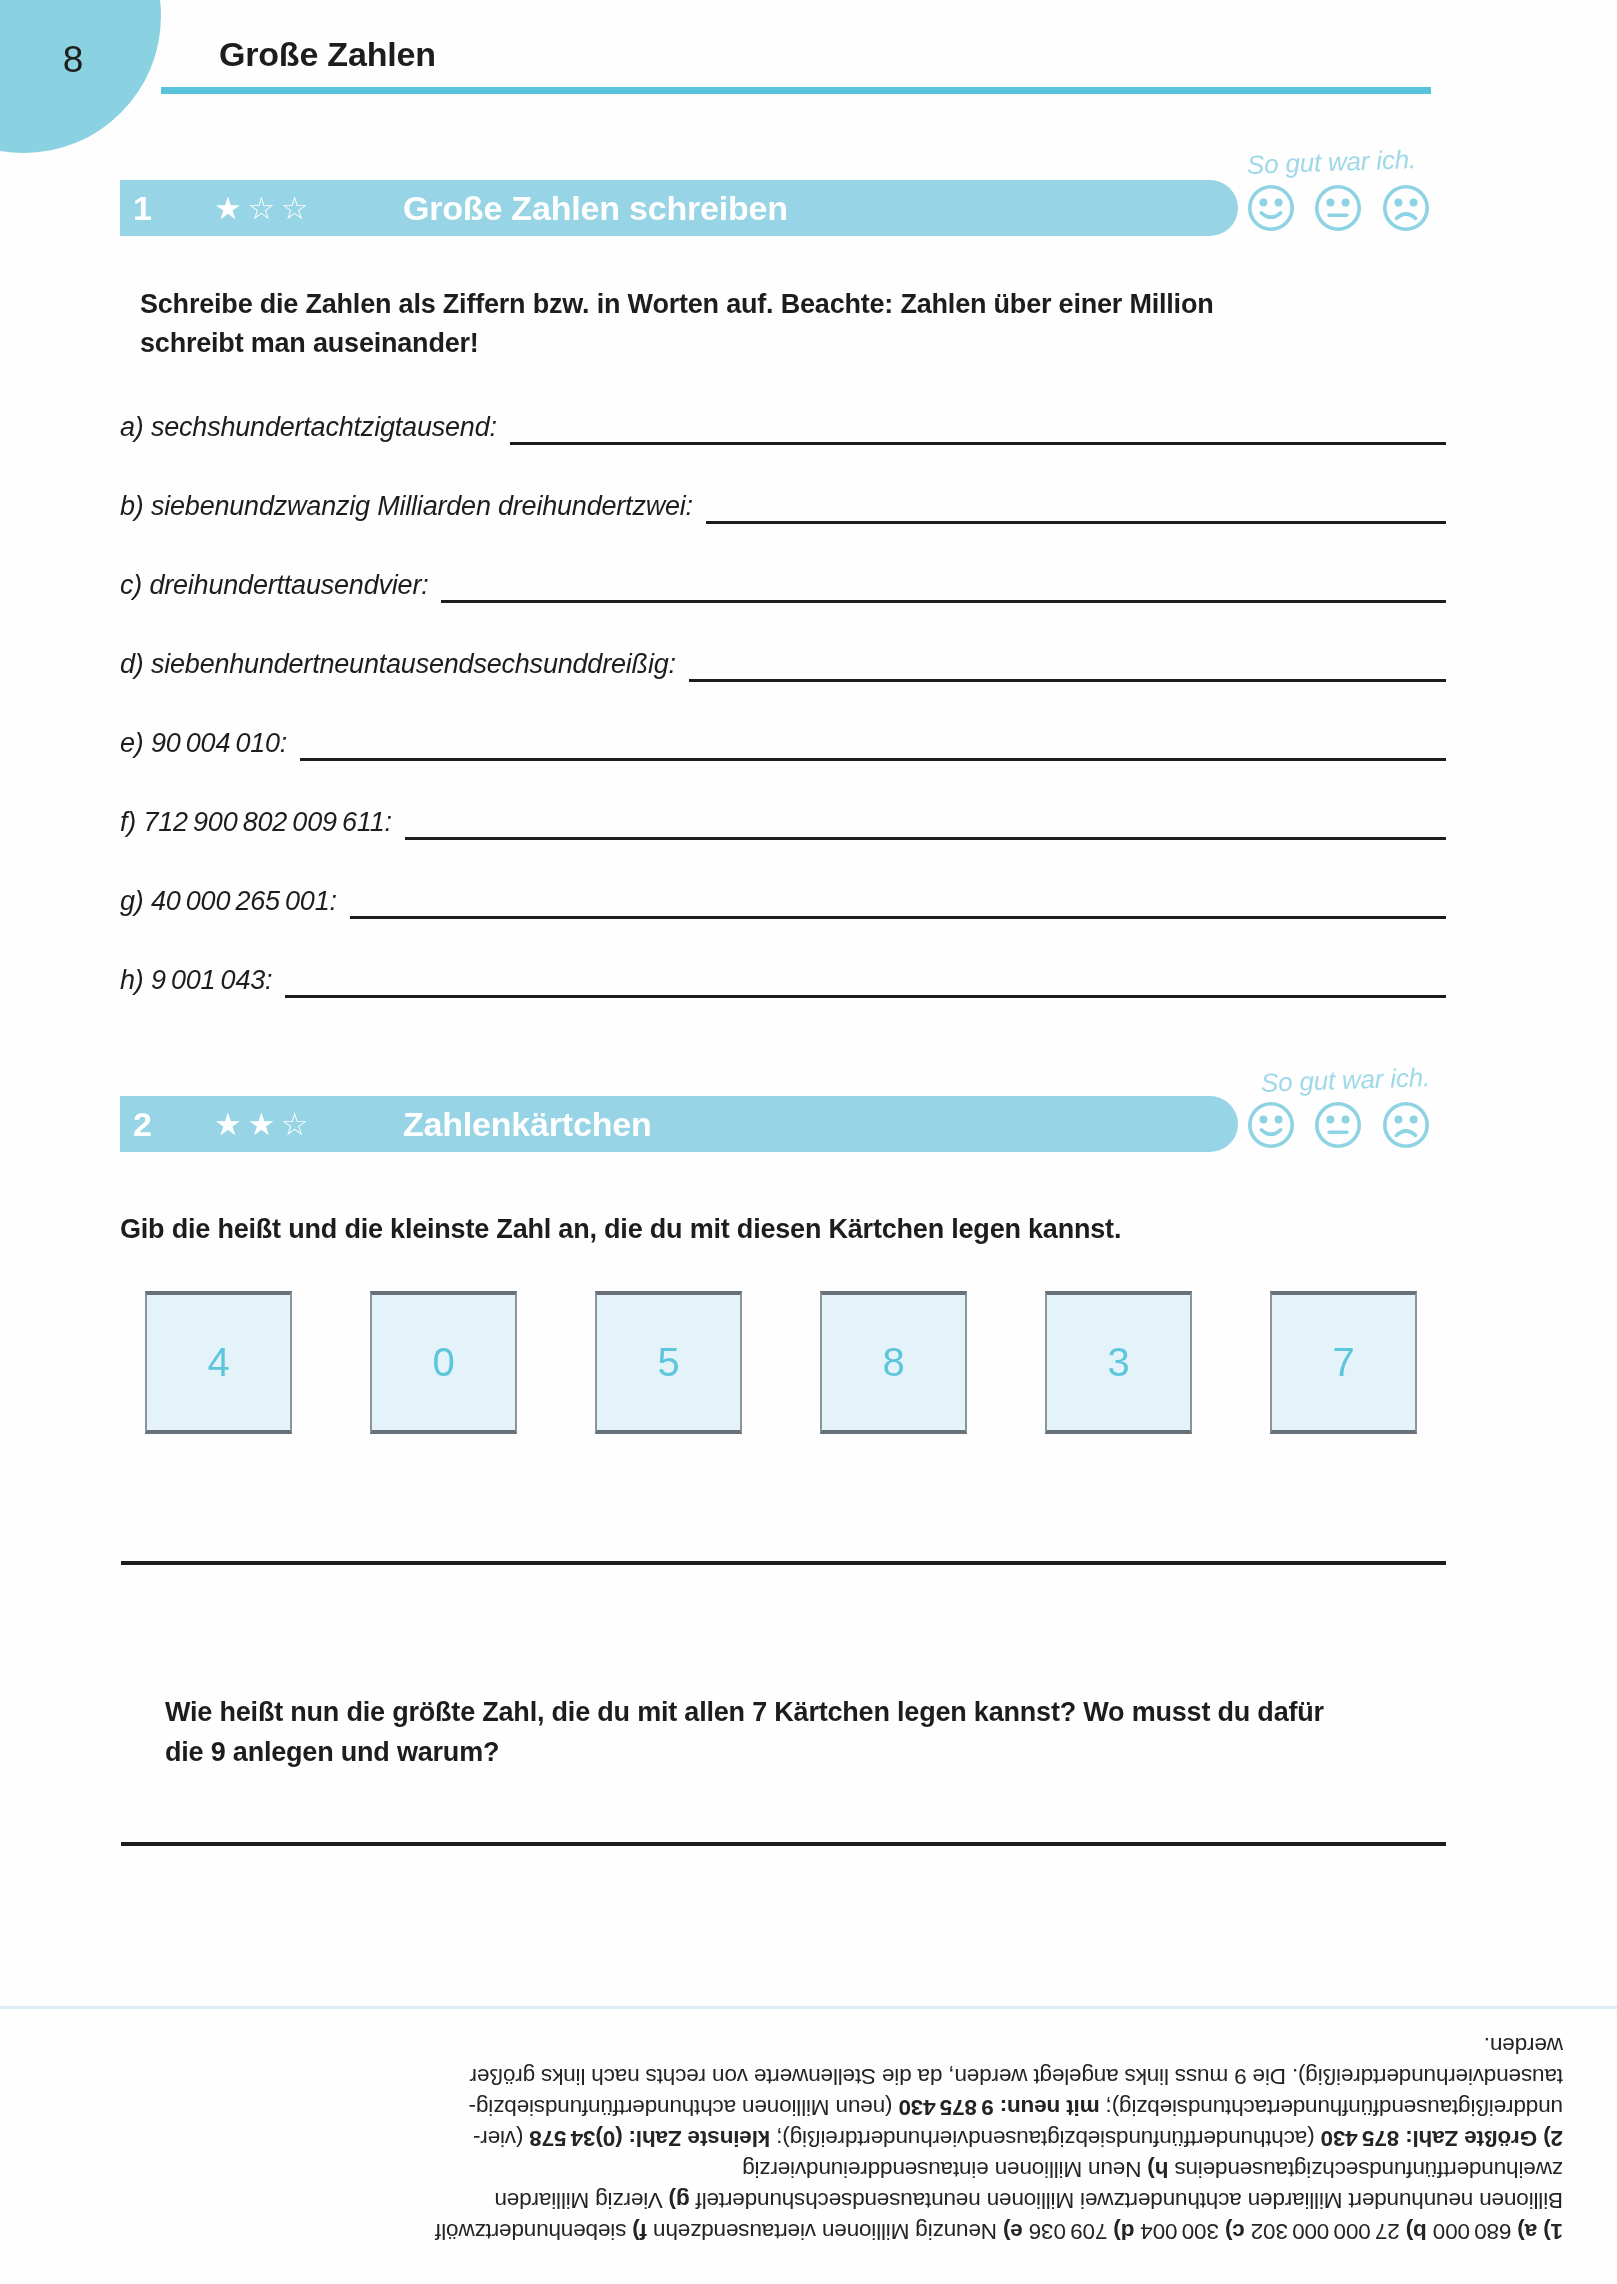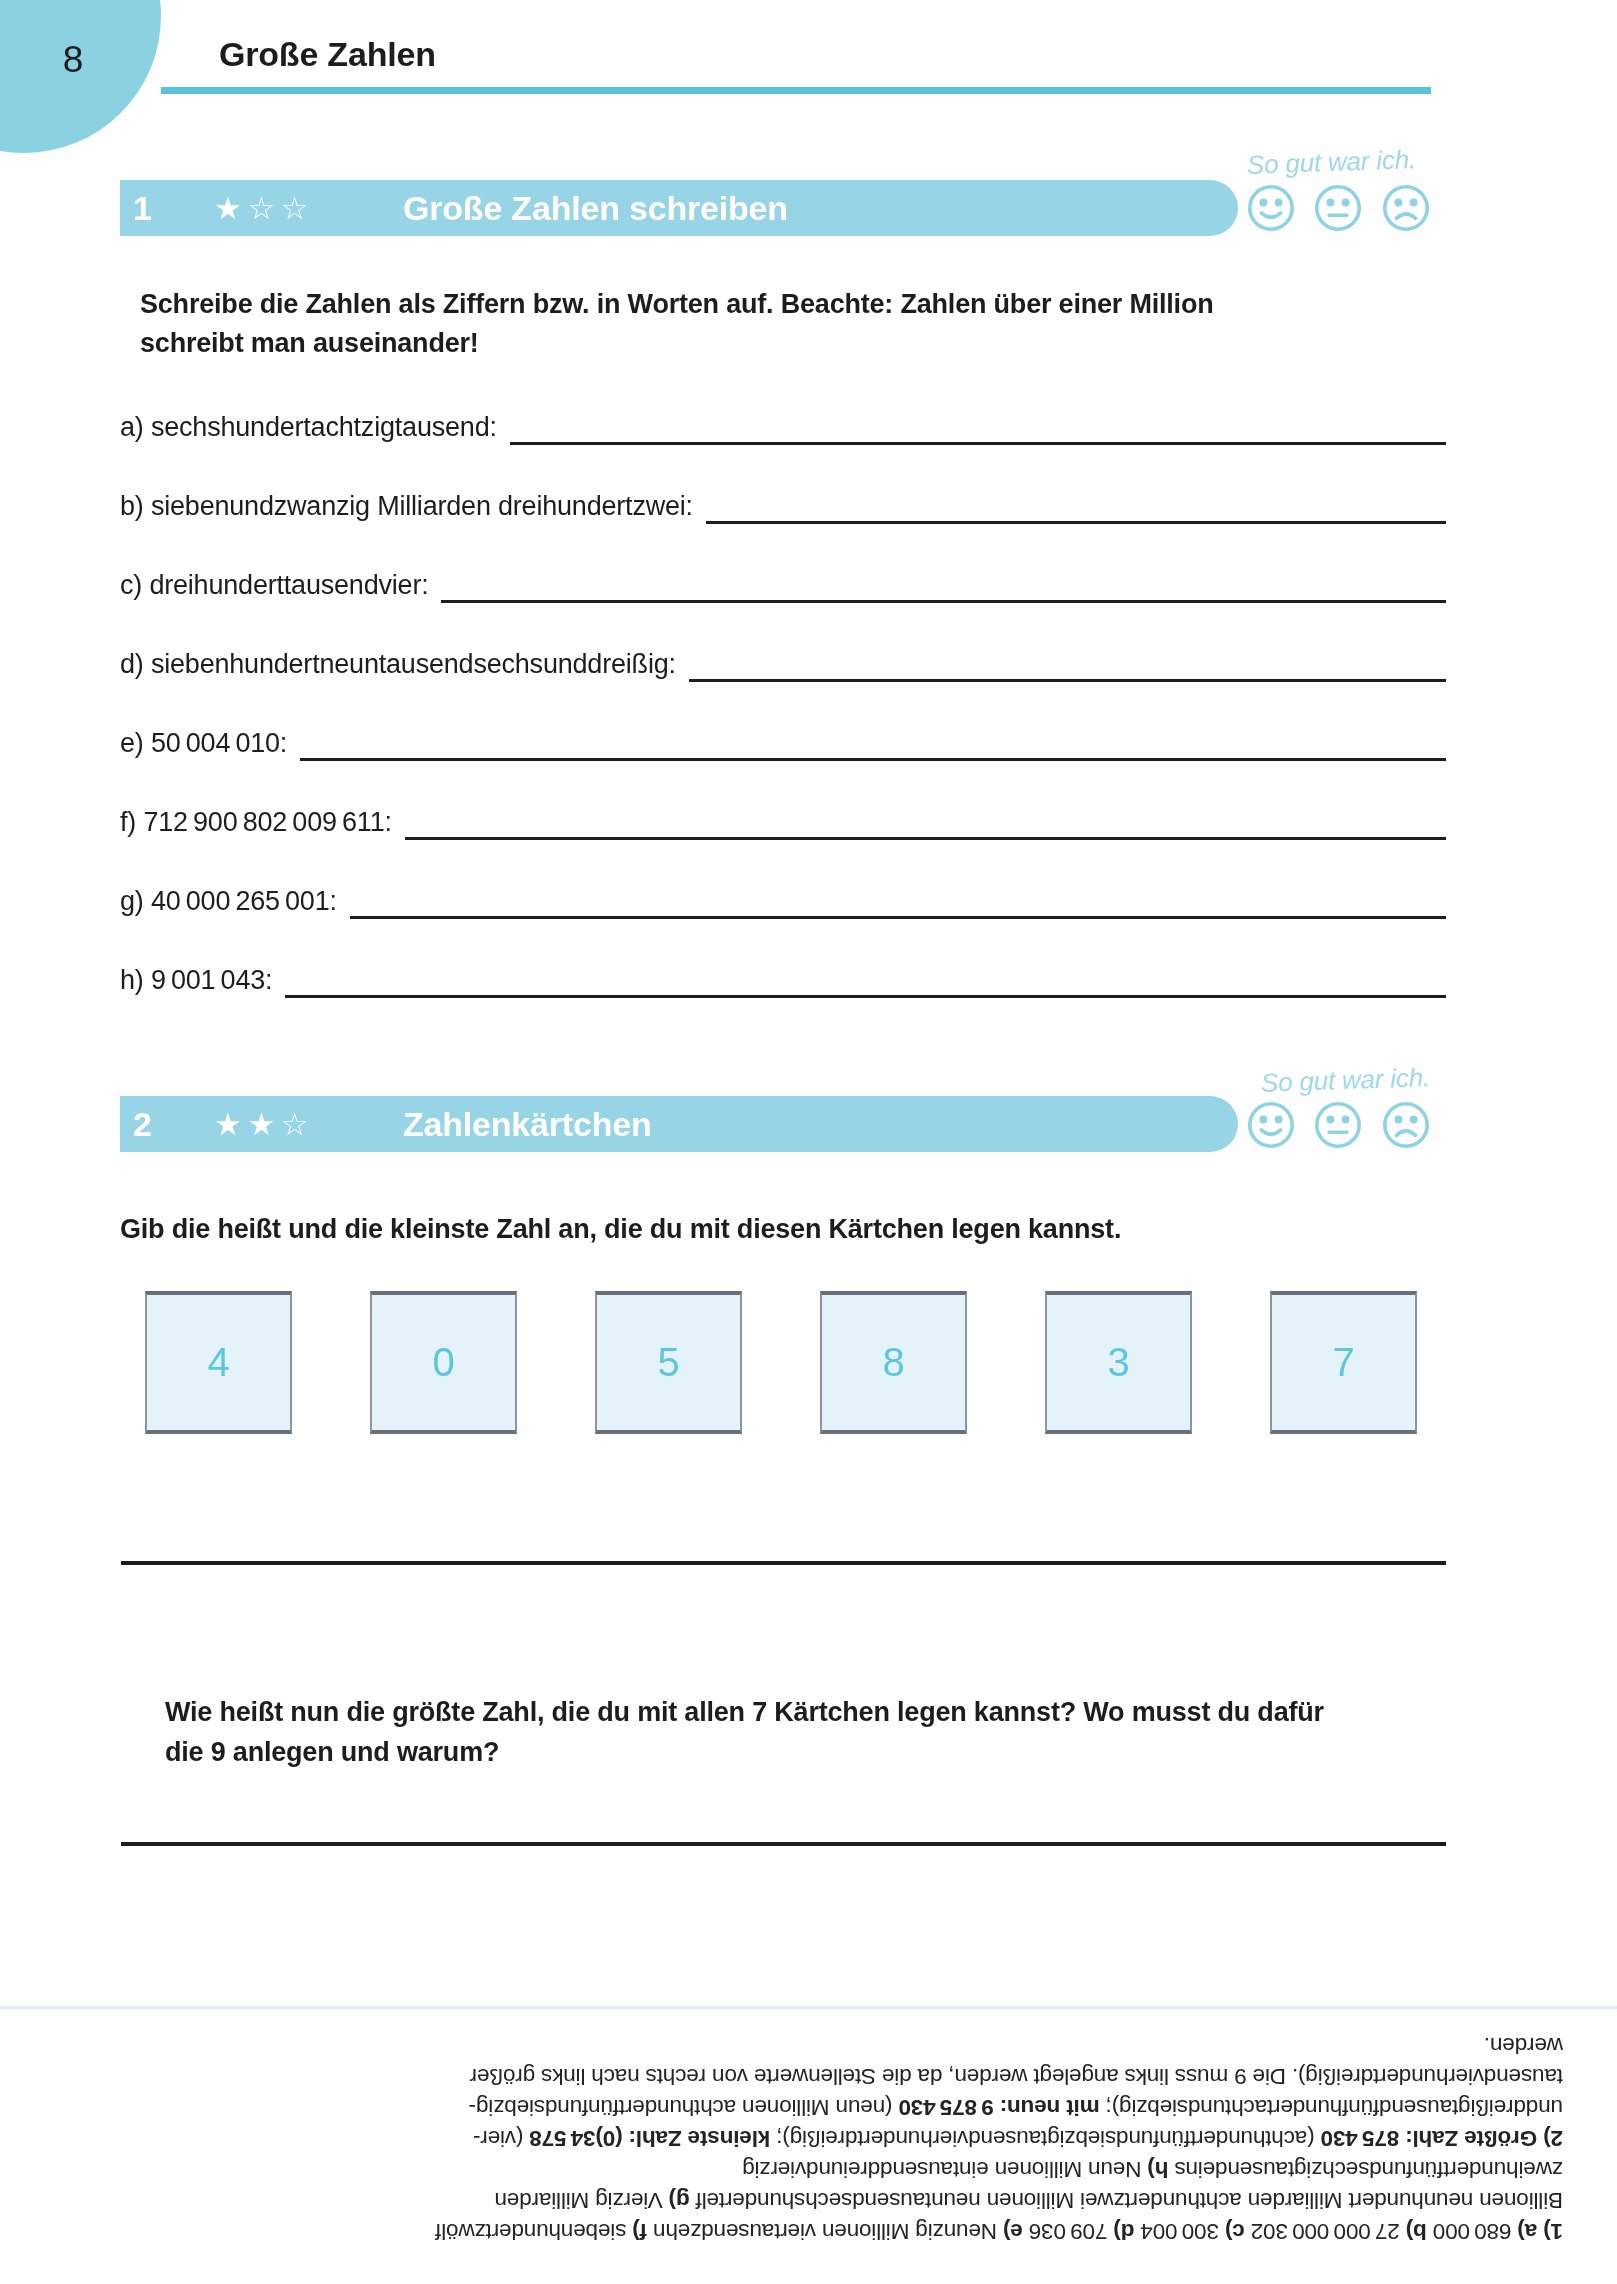--- a/index.html
+++ b/index.html
@@ -24,21 +24,21 @@
     border-radius:0 28px 28px 0;display:flex;align-items:center;padding-left:13px;box-sizing:border-box;
     color:#ffffff;
   }
   .banner-number{width:81px;font-size:34px;font-weight:700;}
   .banner-stars{width:161px;font-size:31px;letter-spacing:5.6px;font-family:"DejaVu Sans", sans-serif;}
   .banner-title{font-size:34px;font-weight:700;white-space:nowrap;margin-left:28px;}
   
   .para-bold{position:absolute;left:120px;font-size:27px;font-weight:700;line-height:39px;white-space:pre-line;}
   
   .items{position:absolute;left:120px;top:396px;width:1326px;}
-  .item{display:flex;align-items:flex-end;height:52px;margin-bottom:27px;}
+  .item{display:flex;align-items:flex-end;height:52px;margin-bottom:27px;font-style:italic;}
   .item-text{font-size:27px;line-height:35px;white-space:nowrap;margin-bottom:3.2px;}
   .item-line{flex:1;margin-left:13px;border-bottom:3.2px solid #1d1d1b;height:0;margin-bottom:3.2px;}
   
   .cards{position:absolute;left:145px;top:1291px;display:flex;gap:78px;}
   .card{
     width:147px;height:143px;box-sizing:border-box;background:#e4f2f9;
     border-left:2.4px solid #8d959c;border-right:2.4px solid #8d959c;
     border-top:4.8px solid #68707a;border-bottom:4.8px solid #68707a;
     display:flex;align-items:center;justify-content:center;
   }
@@ -107,21 +107,21 @@
       </div>
       <div class="item">
         <span class="item-text">c) dreihunderttausendvier:</span>
         <div class="item-line"></div>
       </div>
       <div class="item">
         <span class="item-text">d) siebenhundertneuntausendsechsunddreißig:</span>
         <div class="item-line"></div>
       </div>
       <div class="item">
-        <span class="item-text">e) 50 004 010:</span>
+        <span class="item-text">e) 90 004 010:</span>
         <div class="item-line"></div>
       </div>
       <div class="item">
         <span class="item-text">f) 712 900 802 009 611:</span>
         <div class="item-line"></div>
       </div>
       <div class="item">
         <span class="item-text">g) 40 000 265 001:</span>
         <div class="item-line"></div>
       </div>

